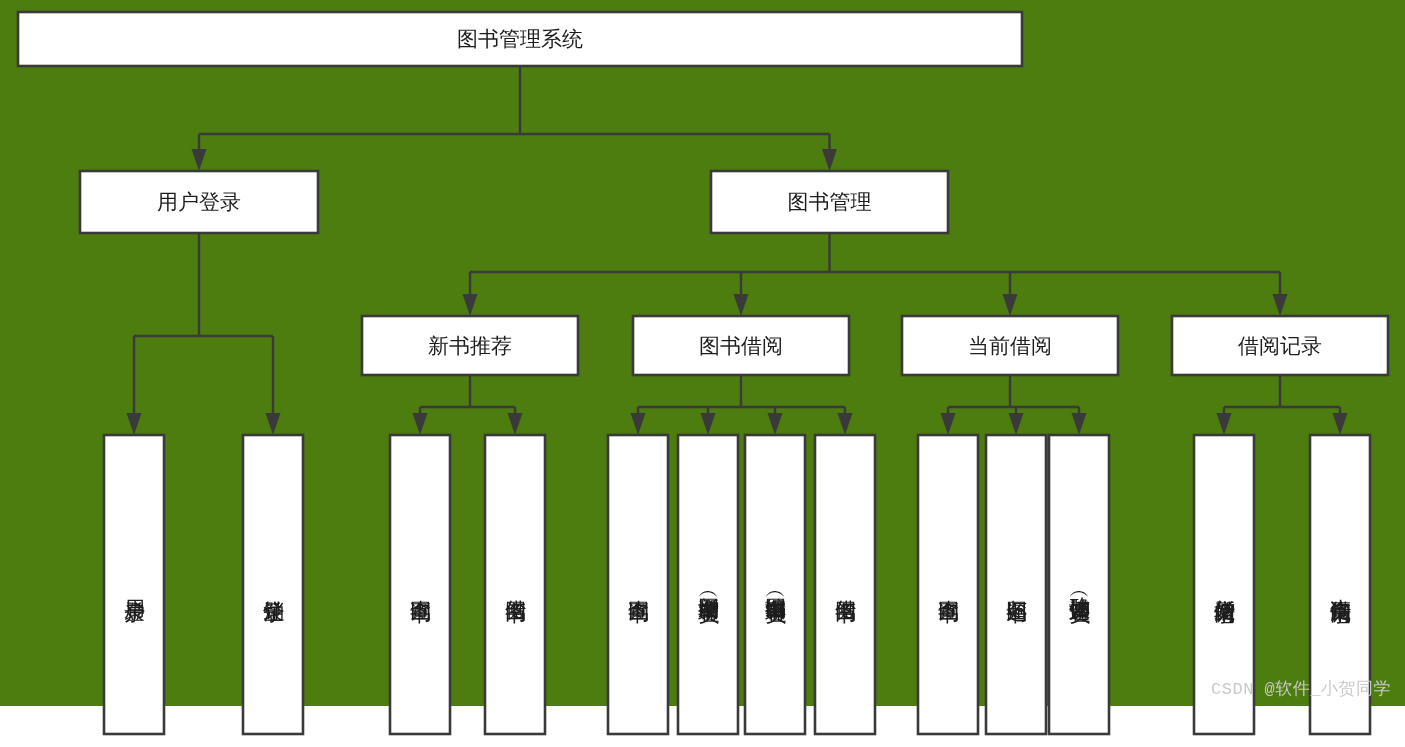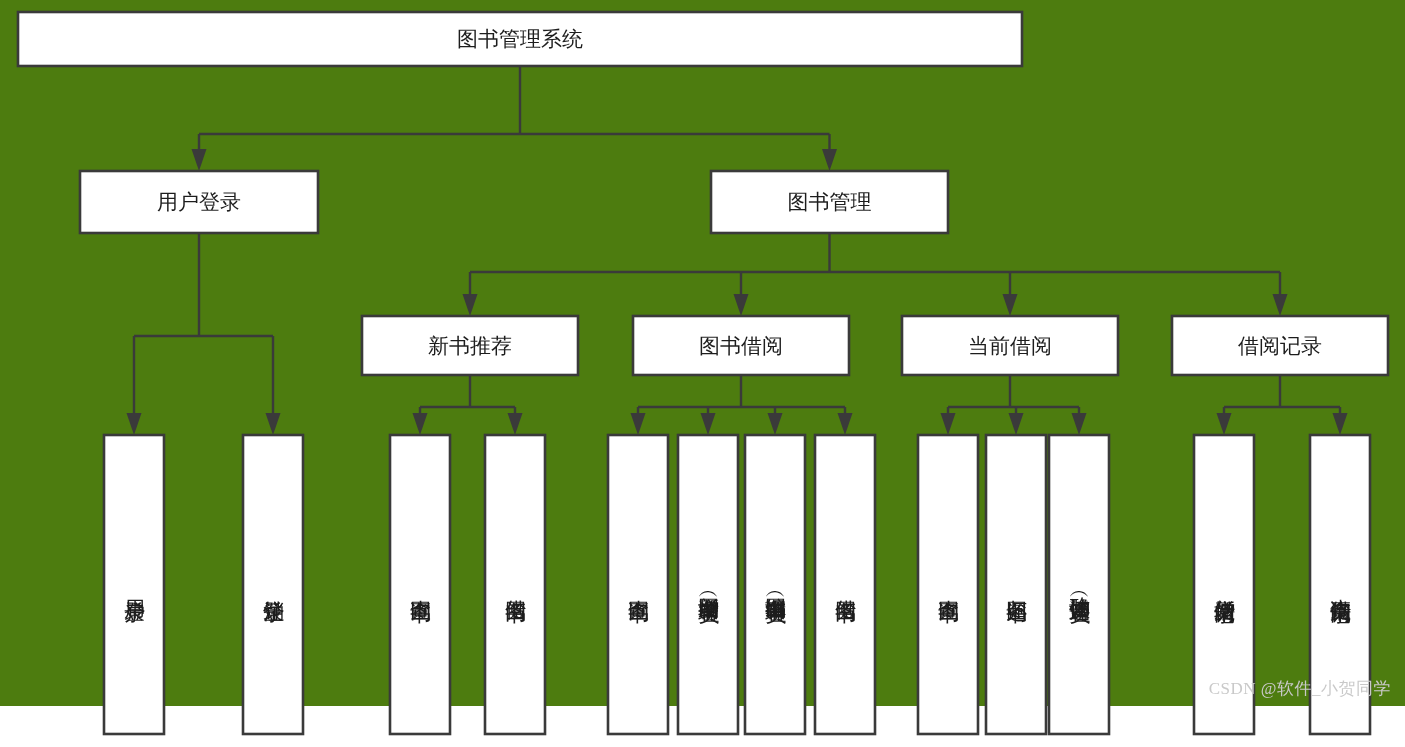--- a/index.html
+++ b/index.html
@@ -65,21 +65,21 @@
     line-height: 1.02;
     color: #1d1d1d;
     letter-spacing: 1px;
     white-space: nowrap;
     text-align: center;
   }
   #watermark {
     position: absolute;
     right: 14px;
     bottom: 6px;
-    font-family: Liberation Serif, serif;
+    font-family: Liberation Mono, monospace;
     font-size: 17px;
     color: #c9c9c9;
     white-space: nowrap;
     letter-spacing: 0.5px;
   }
 </style>
 </head>
 <body>
 
 <div id="diagram-root">

